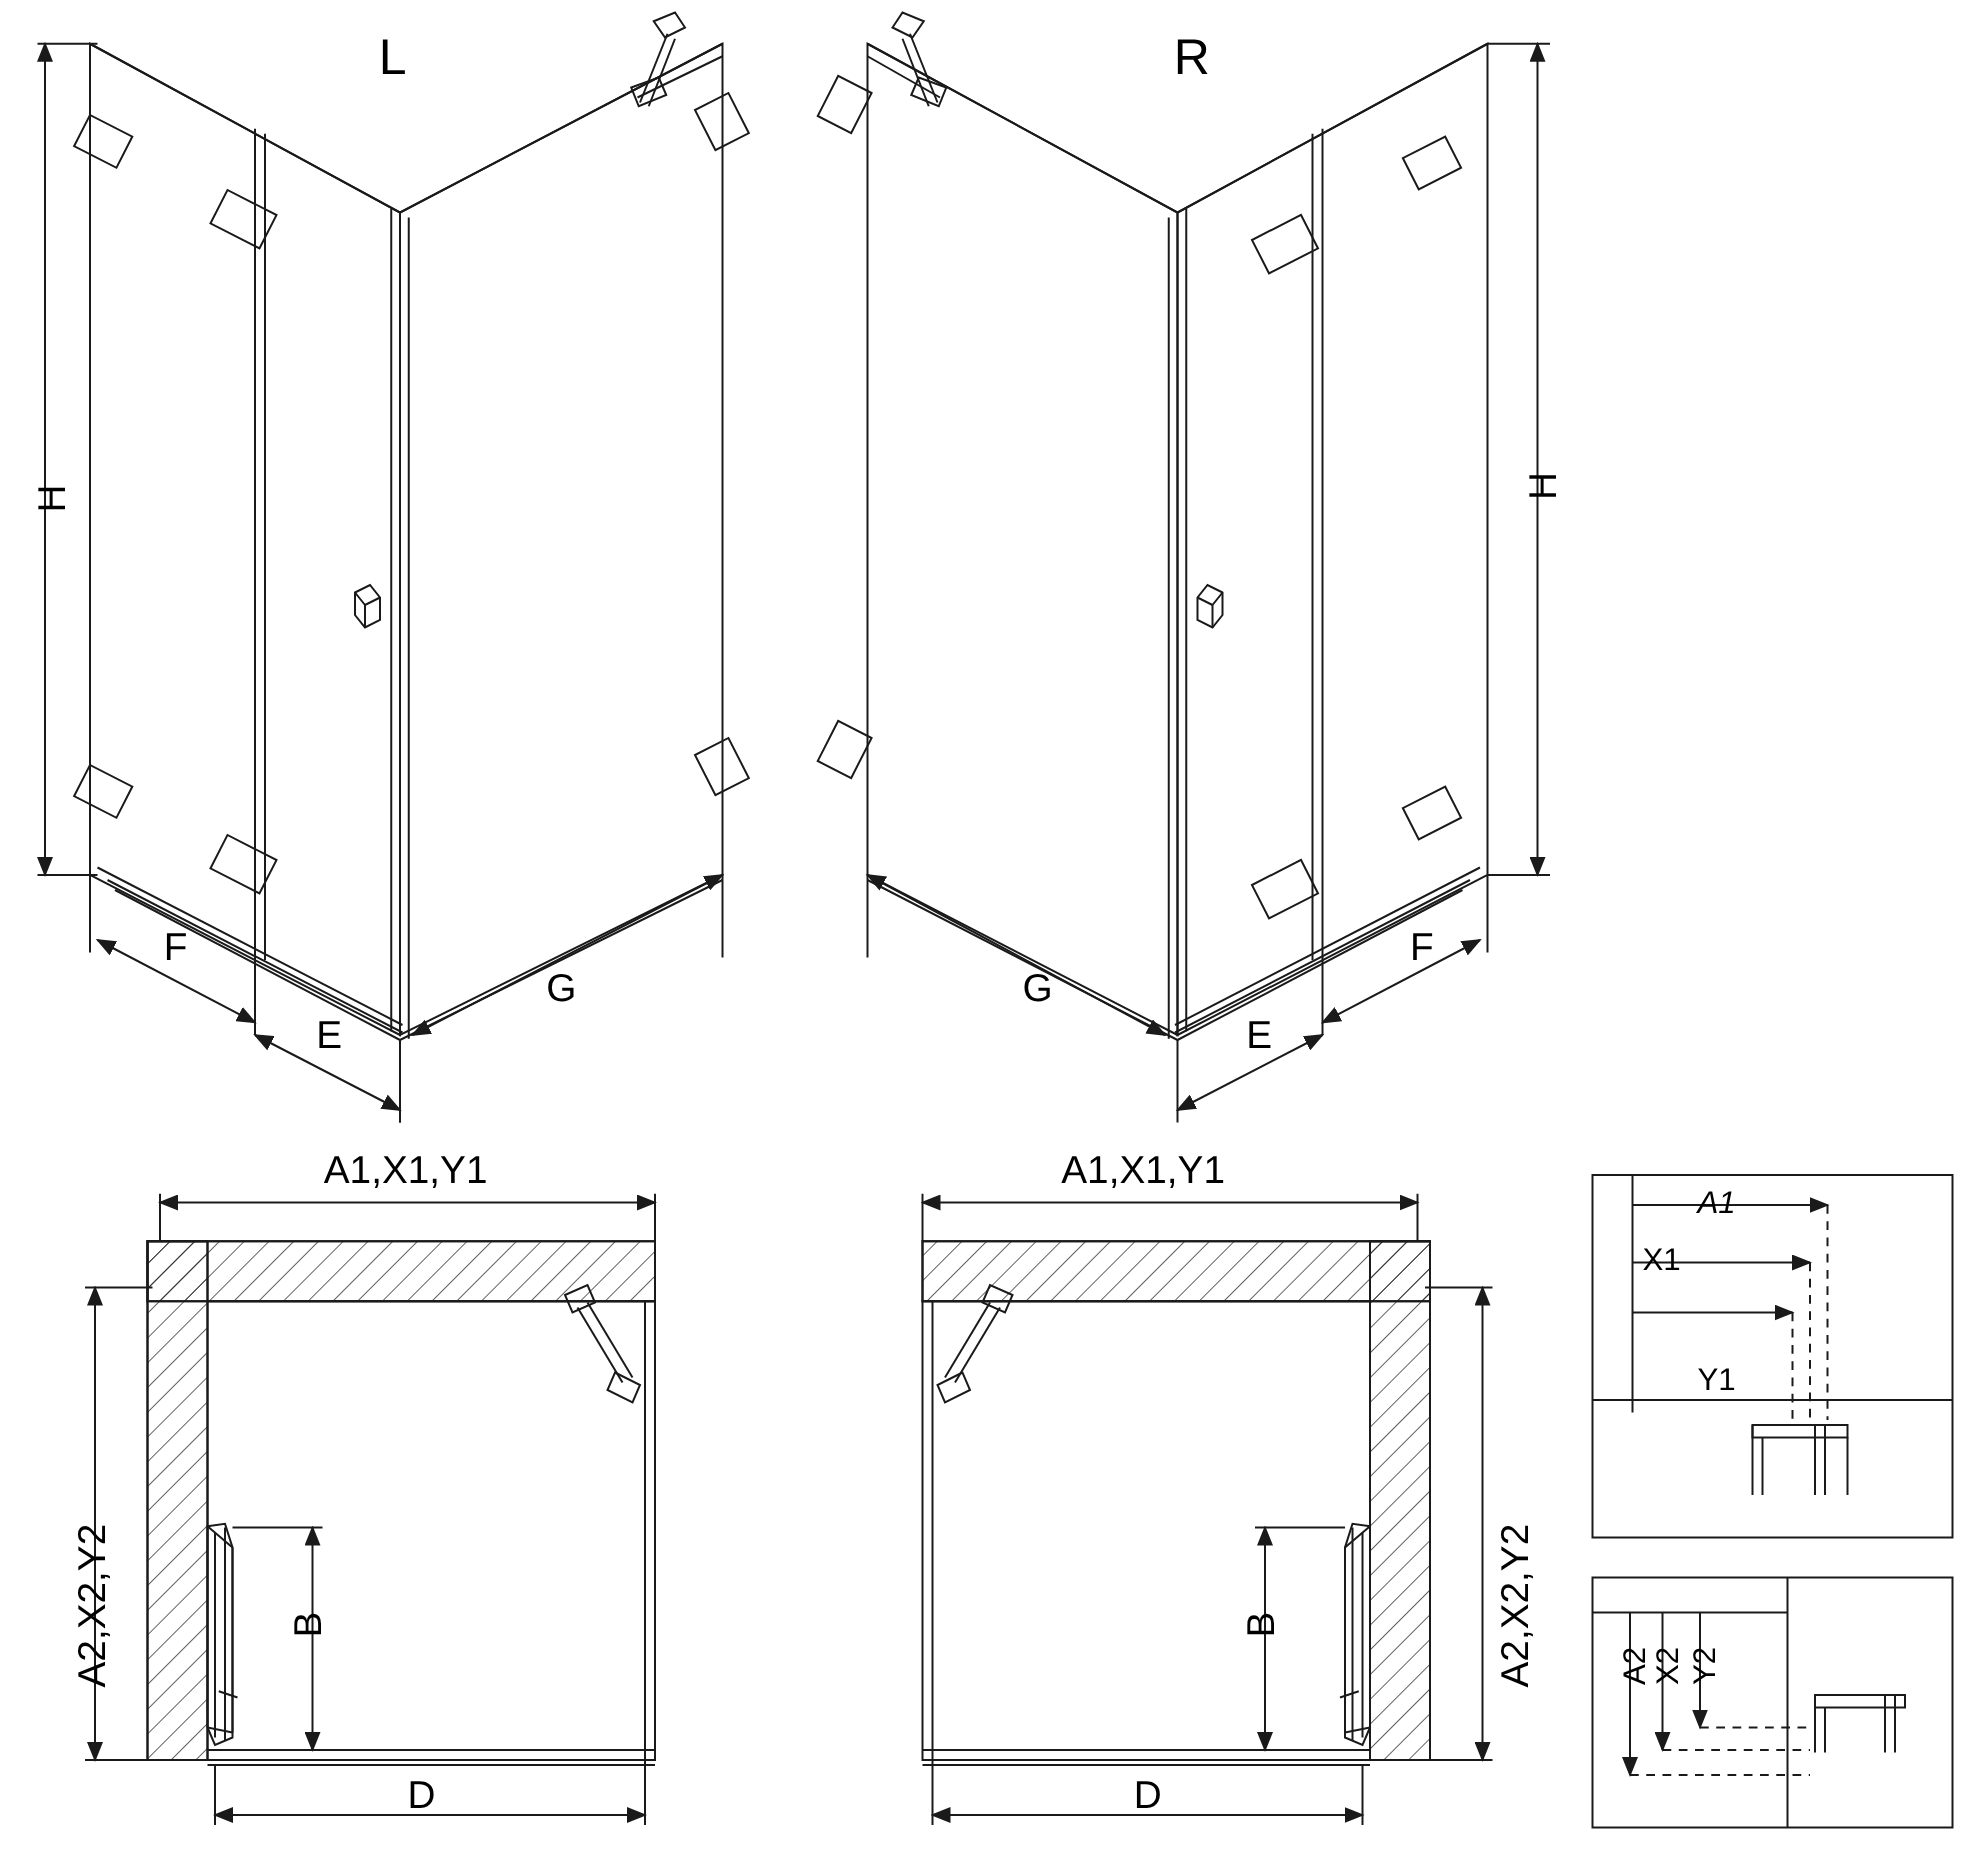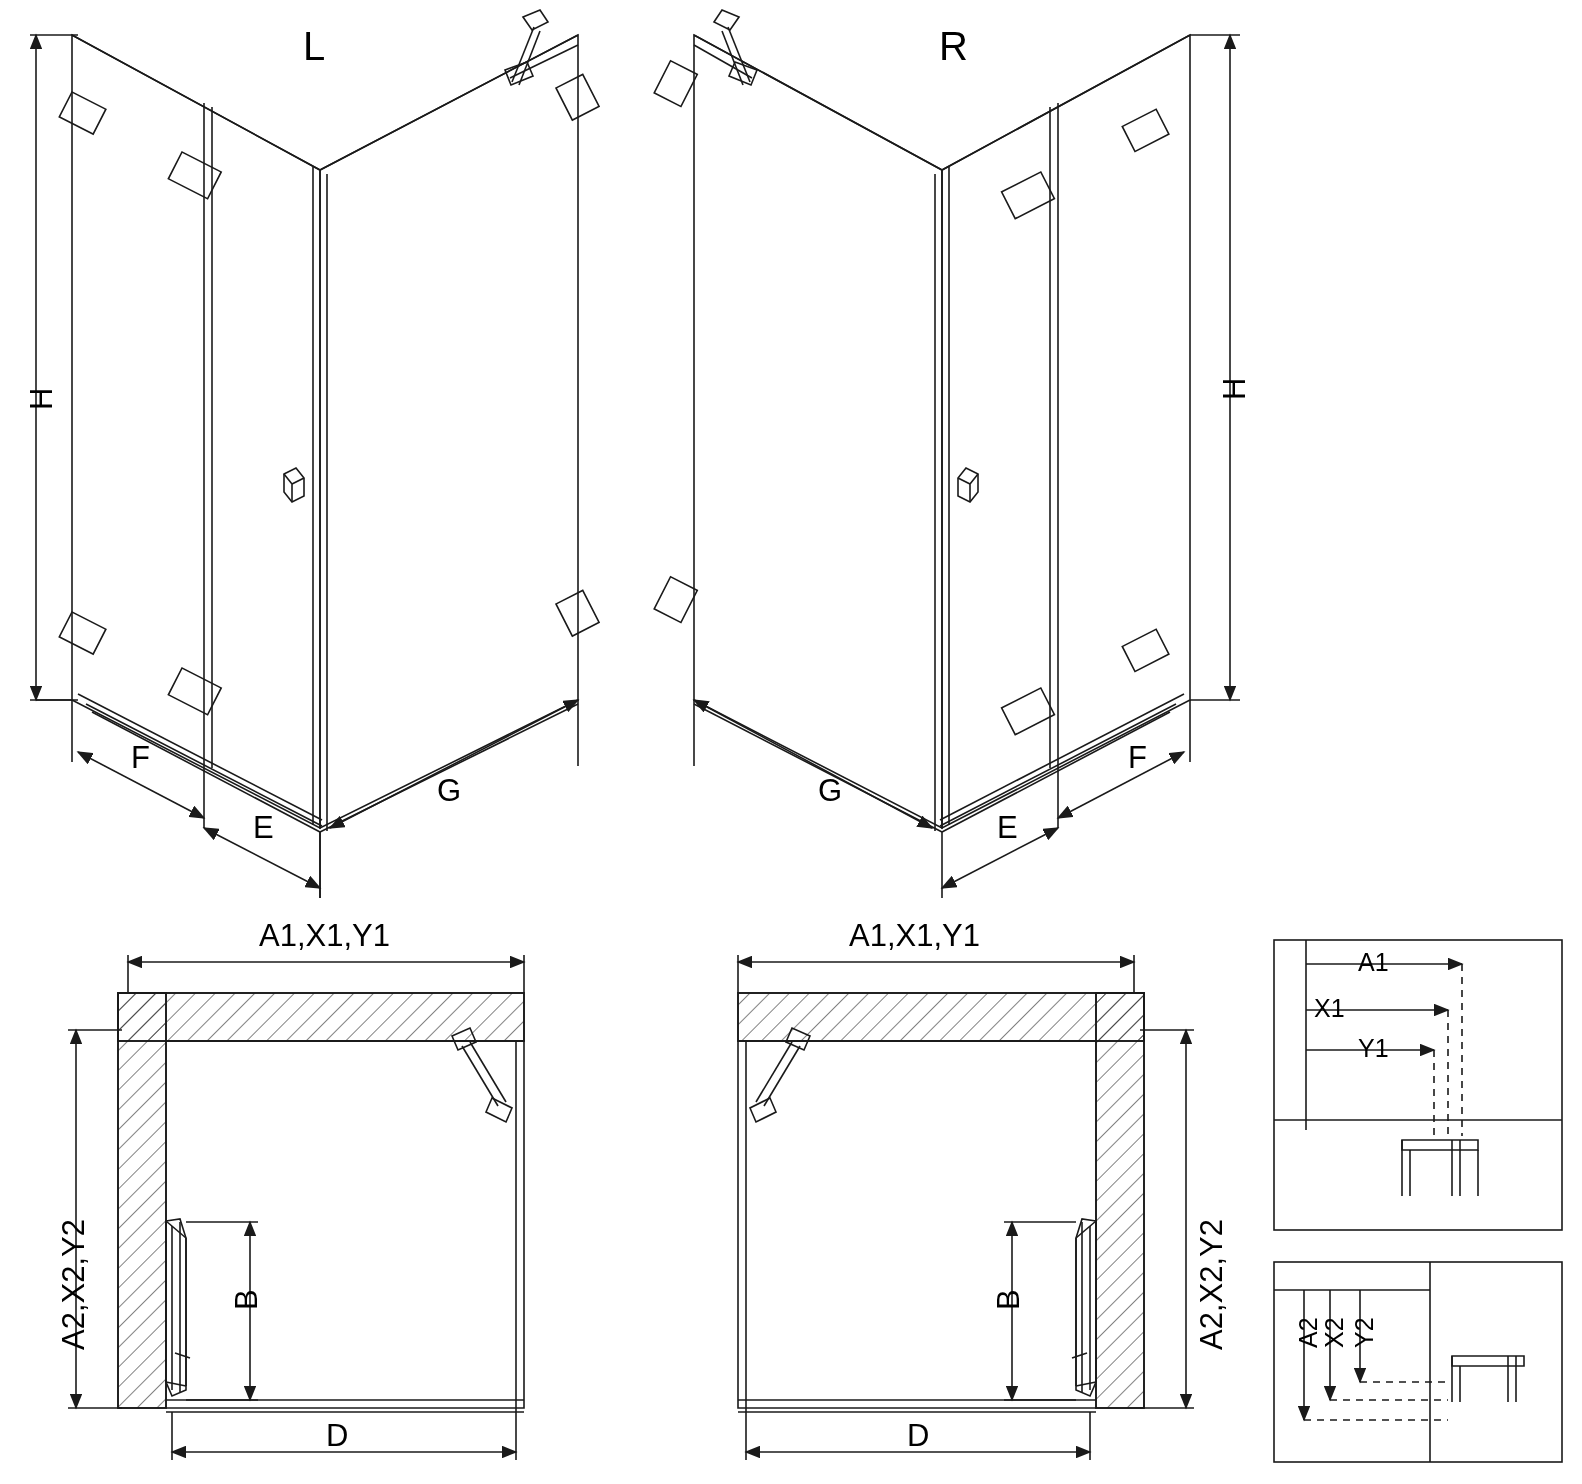--- a/index.html
+++ b/index.html
@@ -301,21 +301,21 @@
   <div class="lbl lbl-med" style="left:259px; top:920px;">A1,X1,Y1</div>
   <div class="lbl lbl-med rot90" style="left:58px; top:1350px;">A2,X2,Y2</div>
   <div class="lbl lbl-med rot90" style="left:231px; top:1310px;">B</div>
   <div class="lbl lbl-med" style="left:326px; top:1420px;">D</div>
 
   <div class="lbl lbl-med" style="left:849px; top:920px;">A1,X1,Y1</div>
   <div class="lbl lbl-med rot90" style="left:1196px; top:1350px;">A2,X2,Y2</div>
   <div class="lbl lbl-med rot90" style="left:993px; top:1310px;">B</div>
   <div class="lbl lbl-med" style="left:907px; top:1420px;">D</div>
 
-  <div class="lbl lbl-sm" style="left:1358px; top:950px;">A1</div>
+  <div class="lbl lbl-sm" style="left:1358px; top:950px;font-style:italic;">A1</div>
   <div class="lbl lbl-sm" style="left:1314px; top:996px;">X1</div>
-  <div class="lbl lbl-sm" style="left:1358px; top:1036px;text-align:center;">Y1</div>
+  <div class="lbl lbl-sm" style="left:1358px; top:1092px;text-align:center;">Y1</div>
 
   <div class="lbl lbl-sm rot90" style="left:1296px; top:1348px;">A2</div>
   <div class="lbl lbl-sm rot90" style="left:1322px; top:1348px;">X2</div>
   <div class="lbl lbl-sm rot90" style="left:1352px; top:1348px;">Y2</div>
 
 </div>
 
 </body></html>

